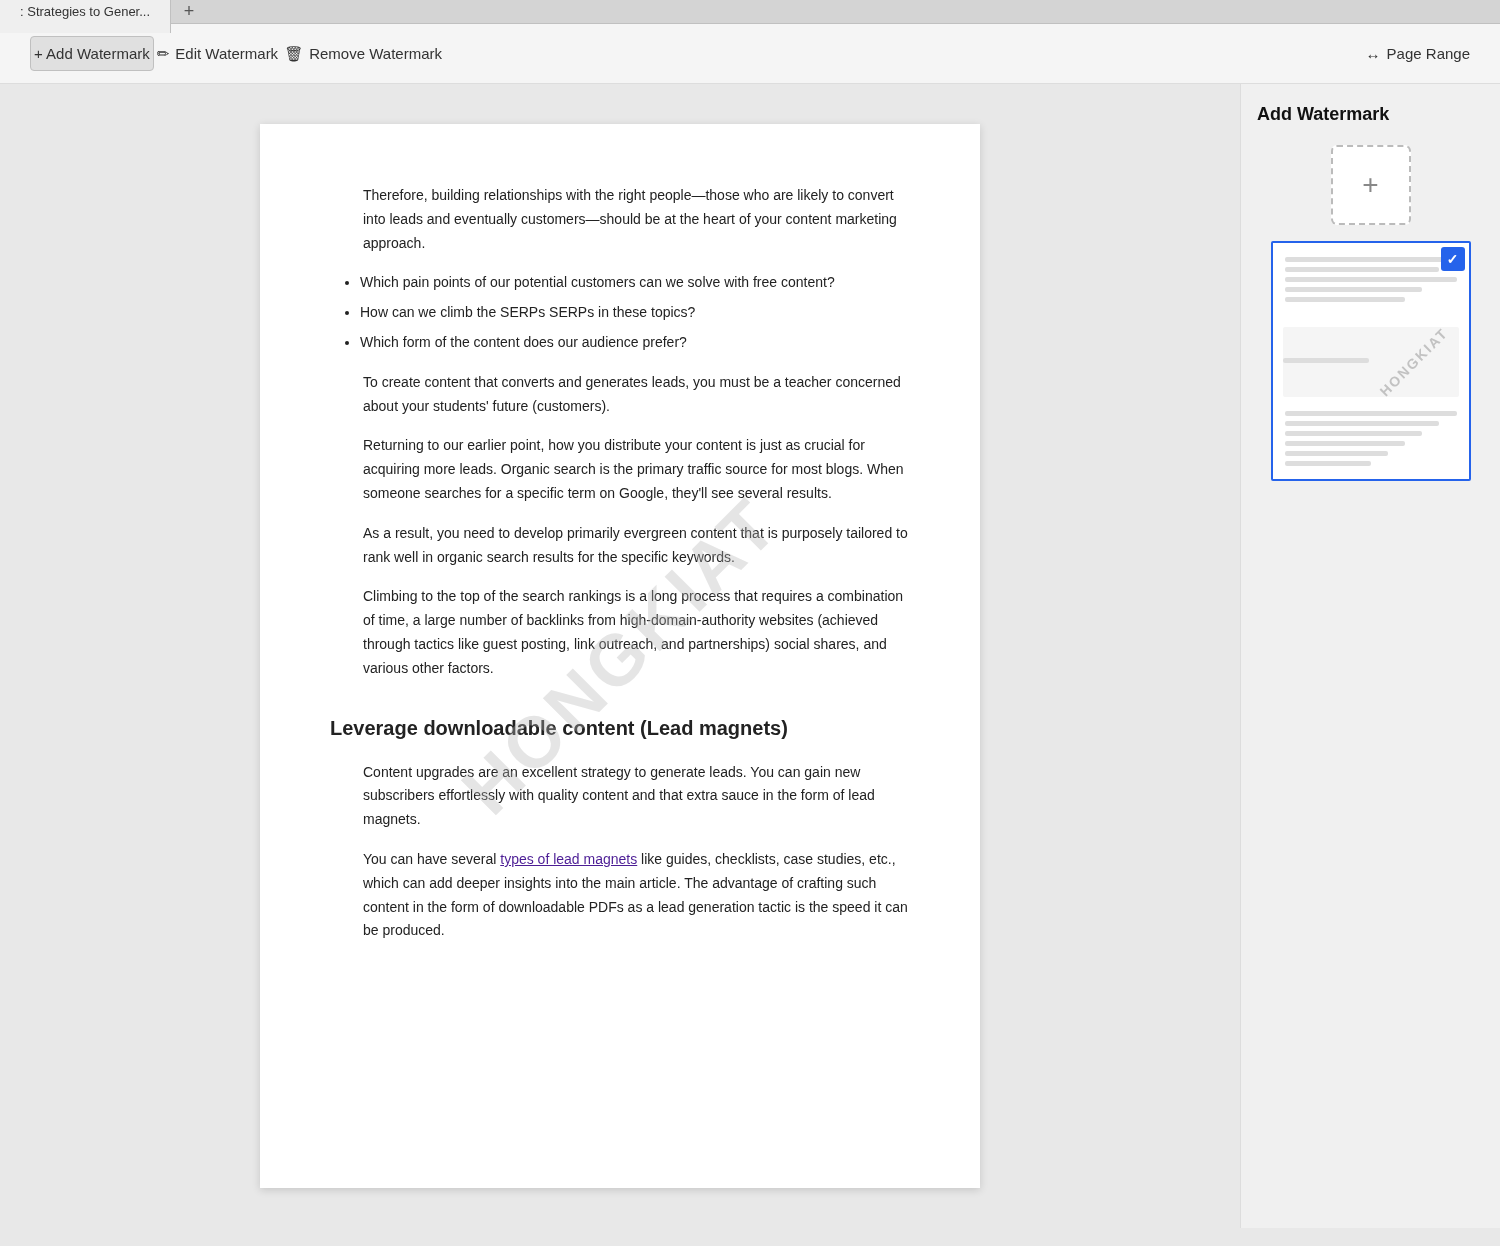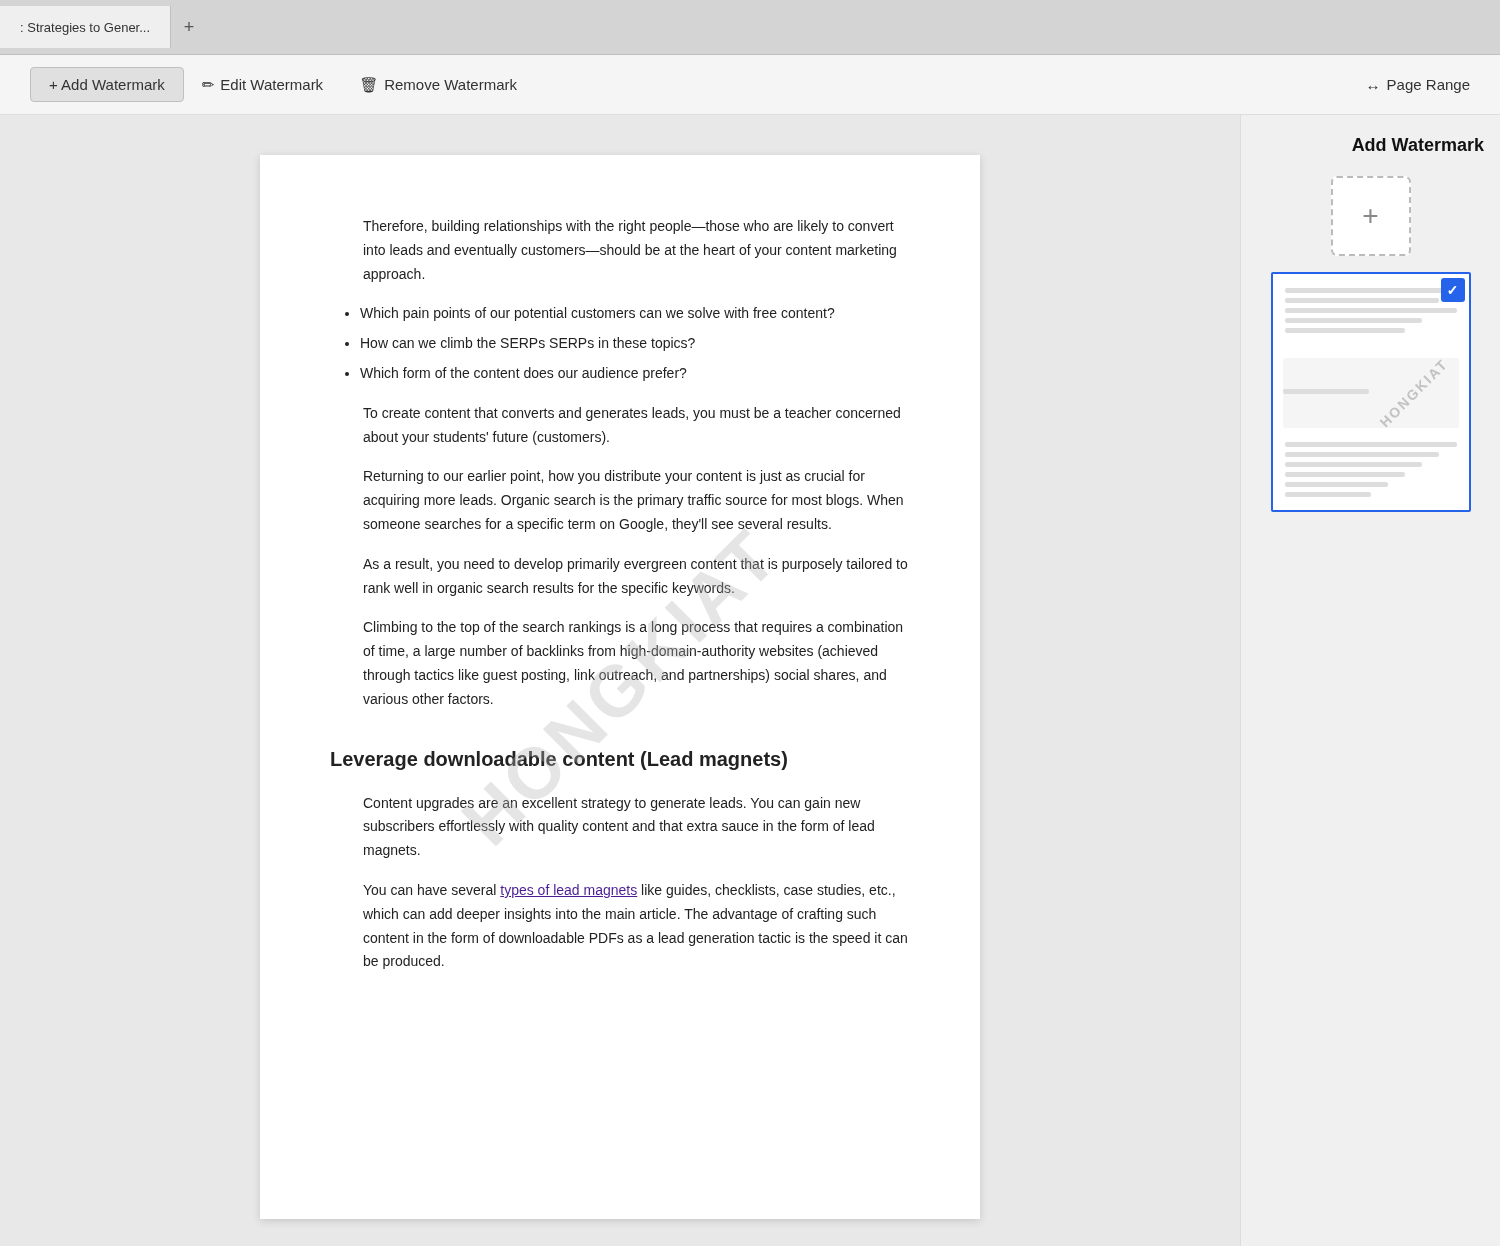--- a/index.html
+++ b/index.html
@@ -9,21 +9,21 @@
       width: 1500px;
       min-height: 1246px;
       overflow-x: hidden;
     }
 
     
     .tab-bar {
       display: flex;
       align-items: center;
       background: #d4d4d4;
-      height: 55px;
+      height: 24px;
       padding: 0 0 0 0;
       border-bottom: 1px solid #c0c0c0;
     }
     .tab-item {
       display: flex;
       align-items: center;
       height: 42px;
       padding: 0 20px;
       background: #efefef;
       border-right: 1px solid #c0c0c0;
@@ -49,21 +49,21 @@
       background: #f5f5f5;
       height: 60px;
       padding: 0 30px;
       border-bottom: 1px solid #ddd;
       gap: 0;
     }
     .toolbar-btn {
       display: flex;
       align-items: center;
       gap: 6px;
-      padding: 8px 18px;
+      padding: 8px 3px;
       font-size: 15px;
       color: #333;
       cursor: pointer;
       border: none;
       background: transparent;
       border-radius: 4px;
       white-space: nowrap;
     }
     .toolbar-btn.primary {
       background: #e0e0e0;
@@ -160,21 +160,21 @@
       padding: 20px 16px;
       border-left: 1px solid #ddd;
       overflow-y: auto;
     }
 
     .panel-title {
       font-size: 18px;
       font-weight: 700;
       color: #111;
       margin-bottom: 20px;
-      text-align: right;
+      text-align: left;
     }
 
     .watermark-add-btn {
       display: flex;
       align-items: center;
       justify-content: center;
       width: 80px;
       height: 80px;
       border: 2px dashed #bbb;
       border-radius: 6px;

